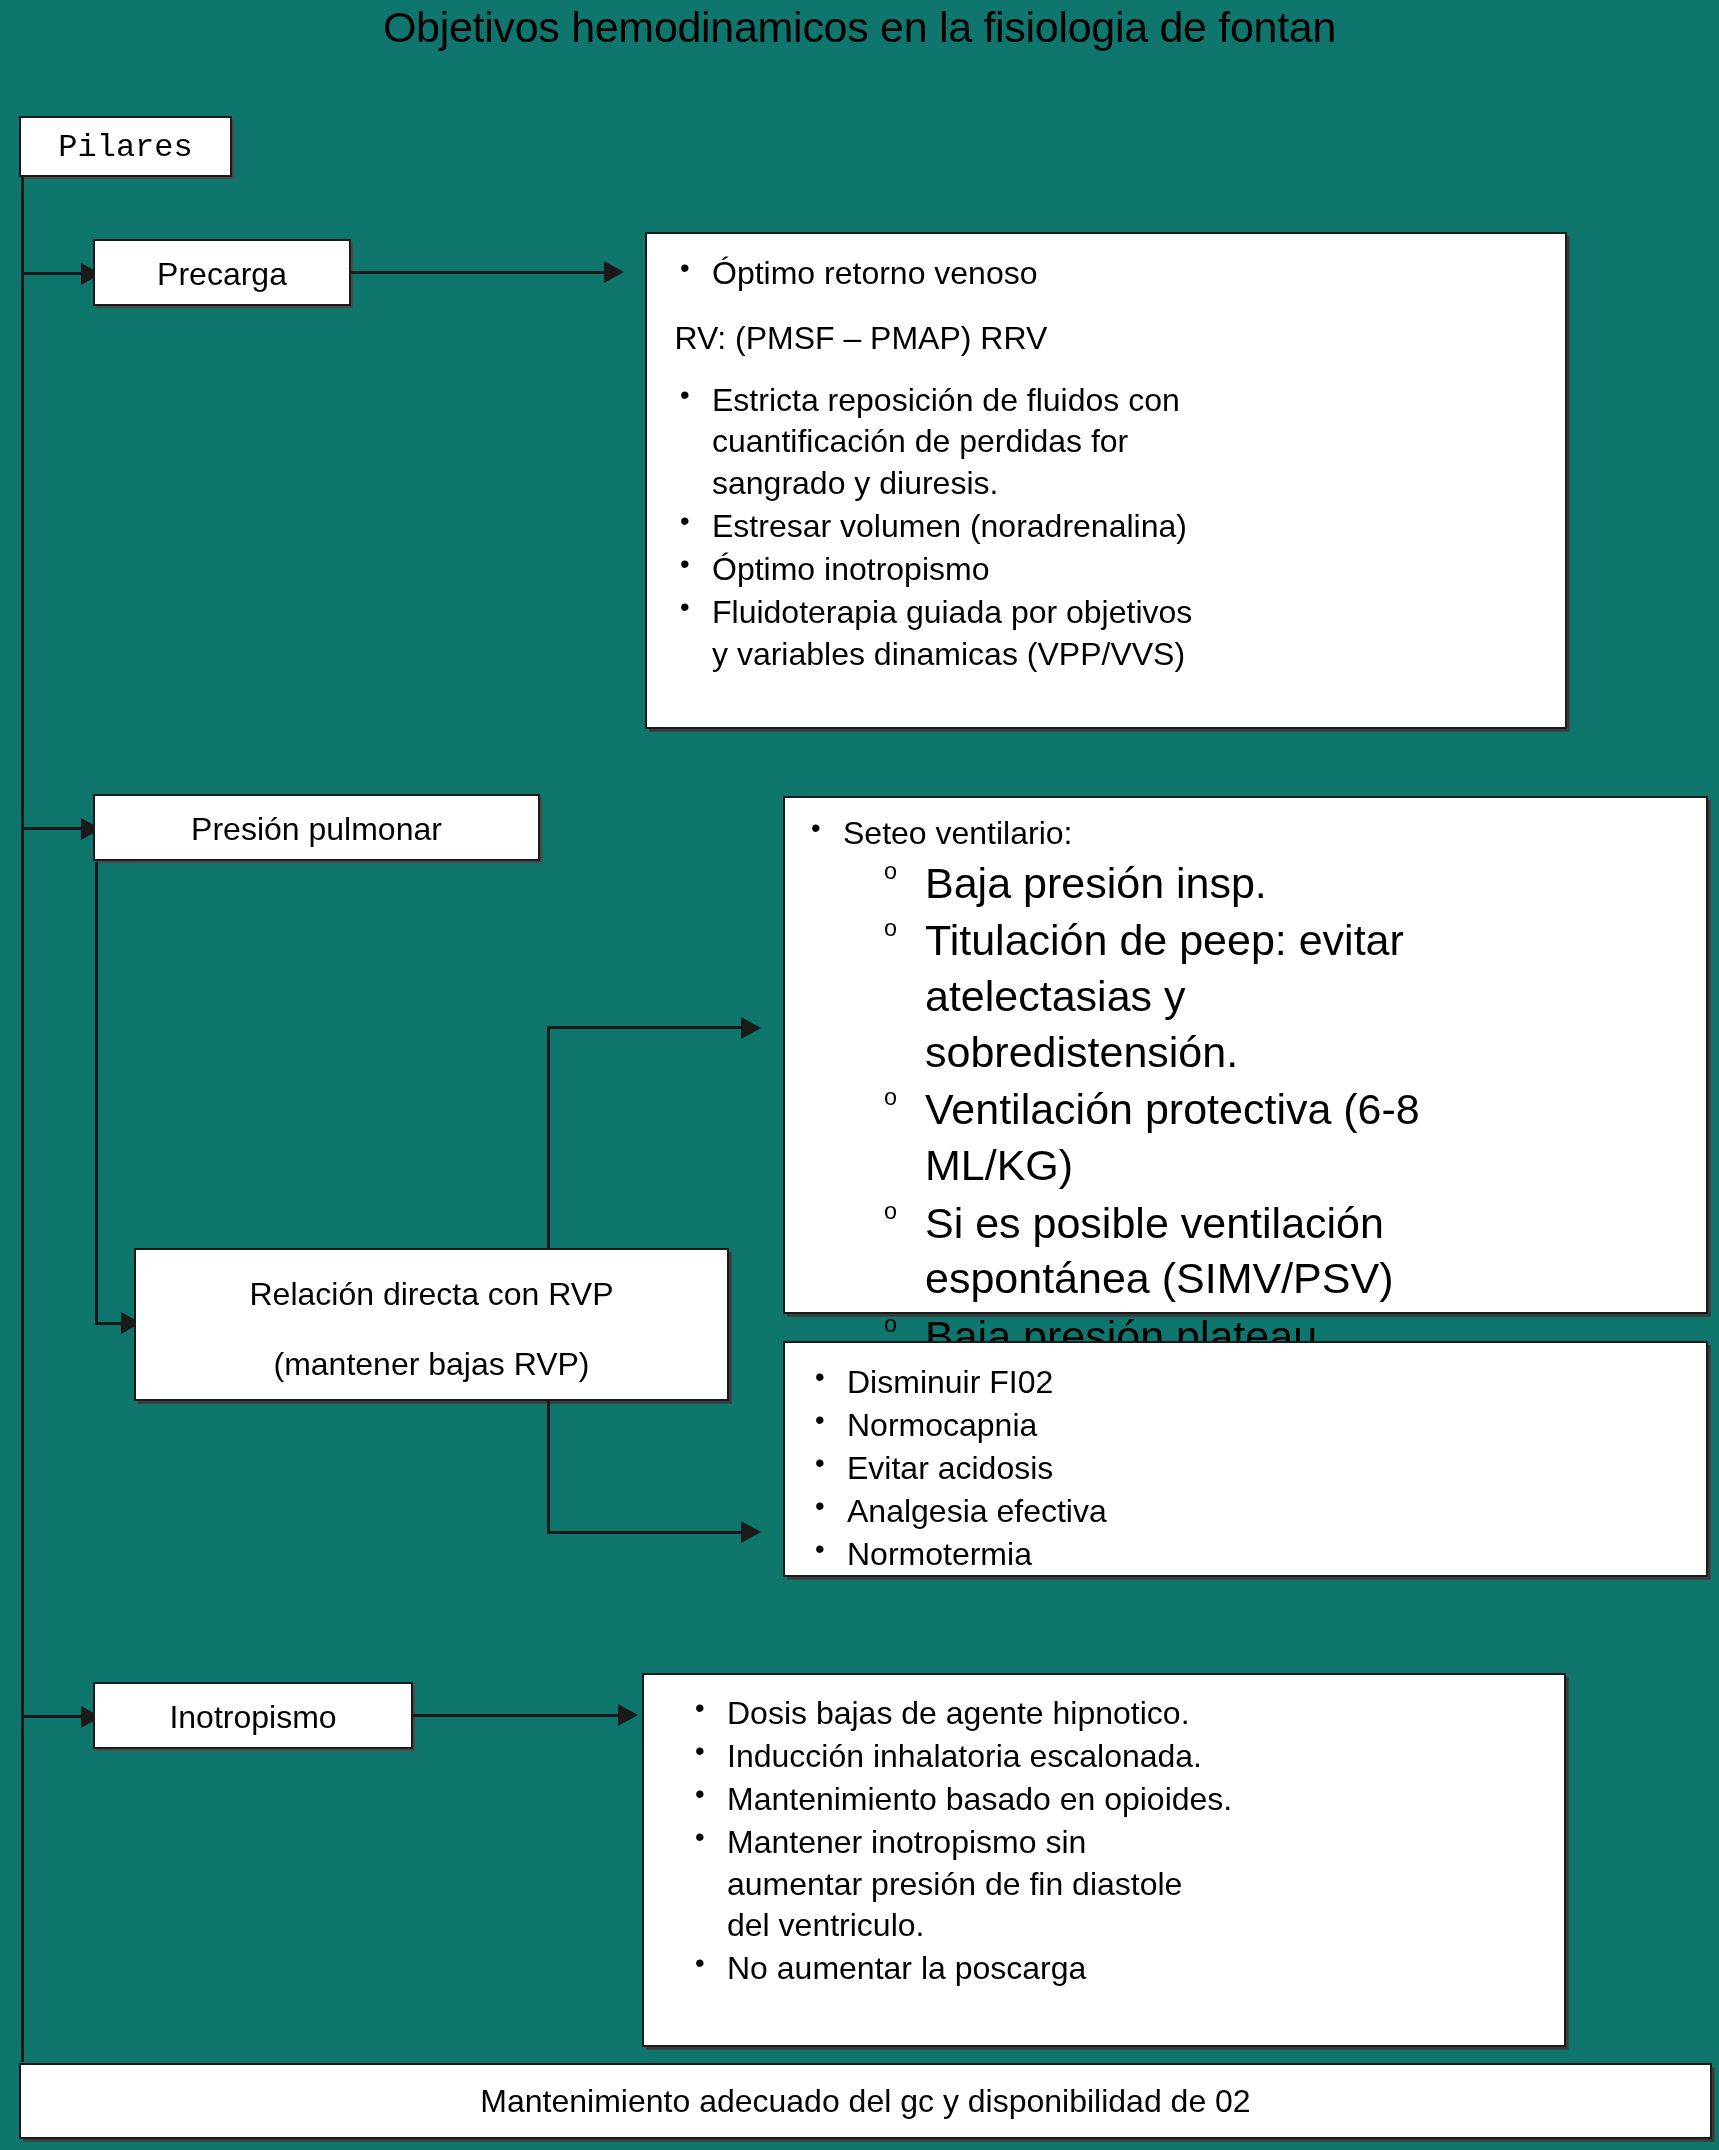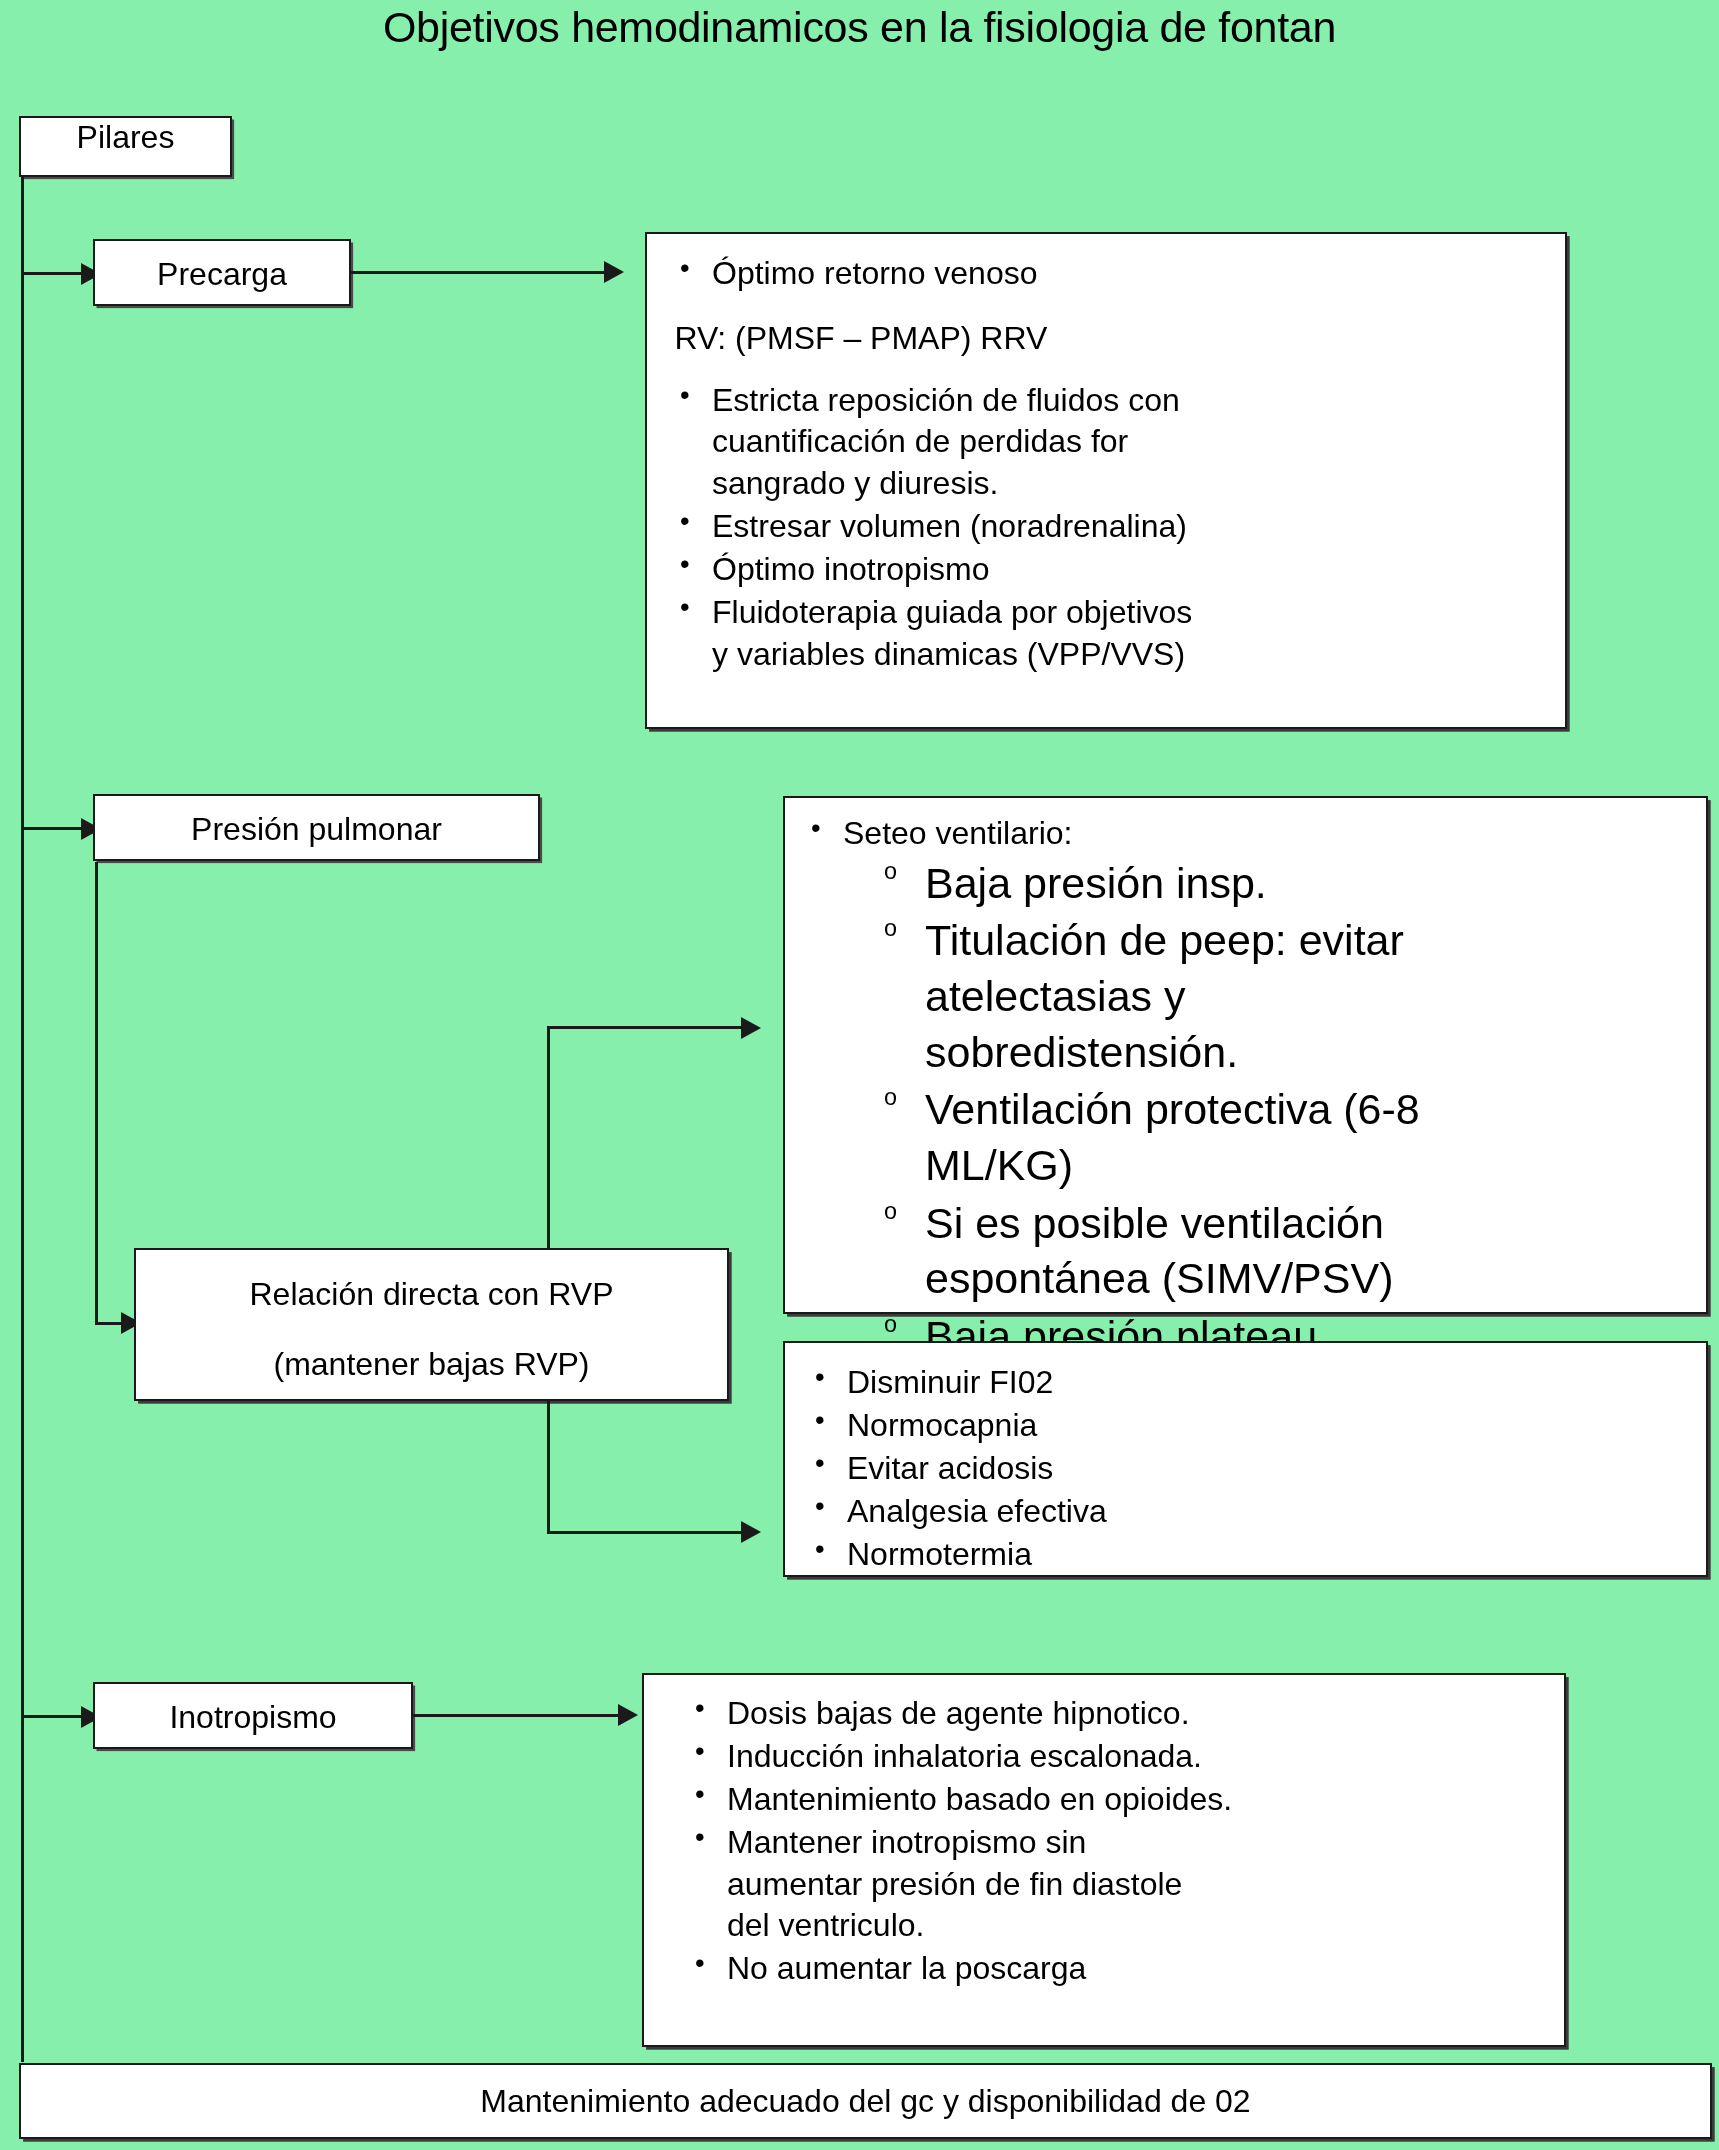--- a/index.html
+++ b/index.html
@@ -1,17 +1,17 @@
 <!DOCTYPE html>
 <html style="font-size:11px"><head>
 <meta charset="utf-8">
 <style>
   html,body{margin:0;padding:0;background:#fff;}
   body{font-family:"Liberation Sans","DejaVu Sans",sans-serif;color:#000;}
-  #canvas{position:relative;width:1719px;height:2151px;background:#86efac;overflow:hidden;}
+  #canvas{position:relative;width:1719px;height:2151px;background:#0f766e;overflow:hidden;}
 
   .title{
     position:absolute;left:0;top:2.8px;width:1719px;
     text-align:center;font-size:43px;letter-spacing:-0.3px;
     font-weight:400;white-space:nowrap;
   }
 
   
   .box{
     position:absolute;box-sizing:border-box;background:#fff;
@@ -56,21 +56,21 @@
   }
 </style>
 </head>
 <body>
 
 <div id="canvas">
 
   <div class="title">Objetivos hemodinamicos en la fisiologia de fontan</div>
 
   <div class="box plain" style="left:19px;top:116px;width:213px;height:61px;">
-    <div class="boxlabel" style="top:1px;">Pilares</div>
+    <div class="boxlabel" style="top:12px;font-family:Liberation Mono, monospace;">Pilares</div>
   </div>
 
   <div class="ln vline" style="left:20.6px;top:176px;height:1886px;"></div>
 
   <div class="ln hline" style="left:20.6px;top:272px;width:65px;"></div>
   <div class="arrow" style="left:81px;top:263px;"></div>
 
   <div class="ln hline" style="left:20.6px;top:827px;width:65px;"></div>
   <div class="arrow" style="left:81px;top:818px;"></div>
 

